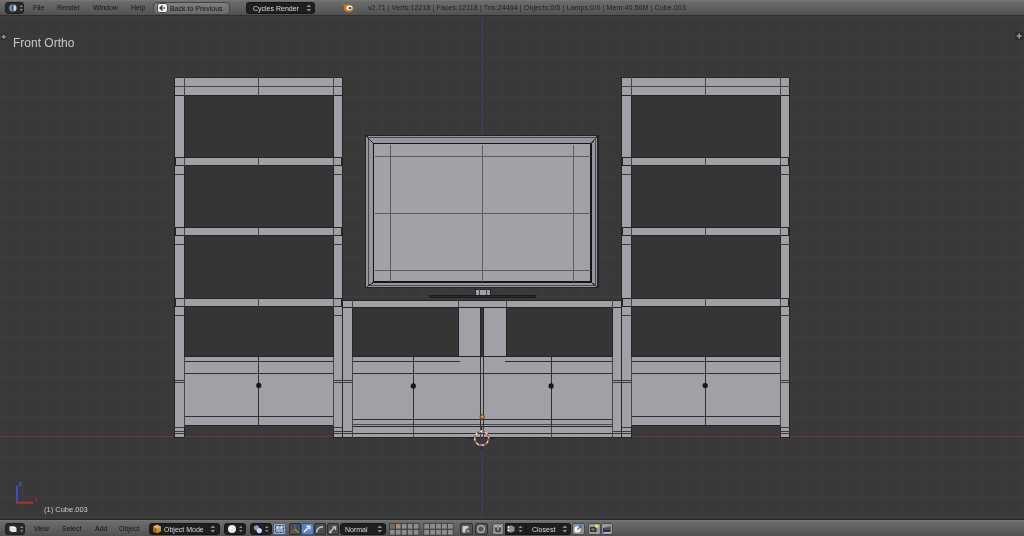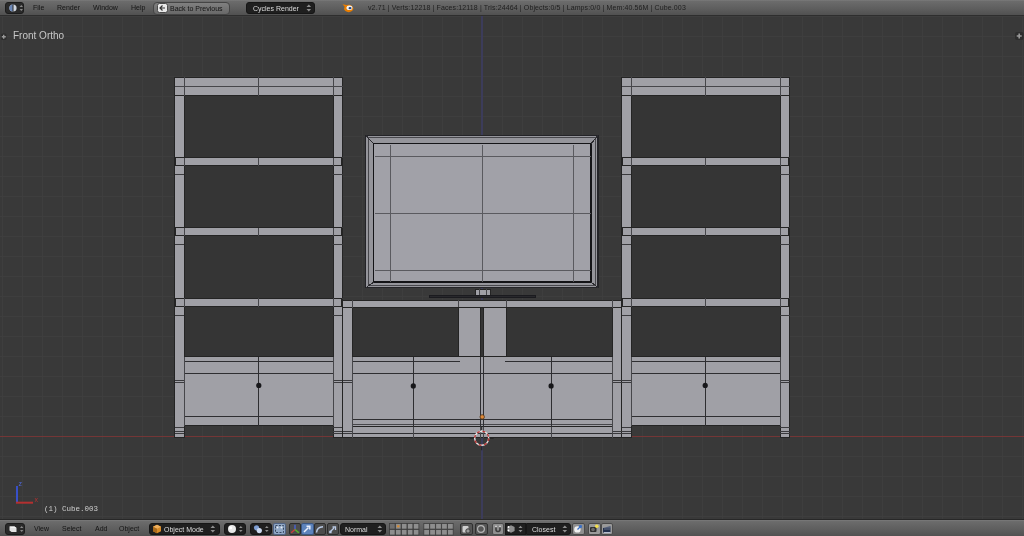--- a/index.html
+++ b/index.html
@@ -282,22 +282,22 @@
 <line x1="17" y1="486.7" x2="17" y2="470" stroke="#3850c8" stroke-width="2"></line>
 <line x1="16" y1="486.7" x2="33" y2="486.7" stroke="#b43030" stroke-width="2"></line>
 <text x="18.5" y="470" font-size="7" fill="#5068d8" font-family="Liberation Sans">z</text>
 <text x="34.5" y="486" font-size="7" fill="#b43030" font-family="Liberation Sans">x</text>
 <rect x="1" y="17.5" width="5.5" height="6.5" rx="1.5" fill="#2d2d2d"></rect>
 <path d="M 3.7 18.8 v 4 M 1.8 20.8 h 4" stroke="#999999" stroke-width="1.4" fill="none"></path>
 <rect x="1015" y="16" width="8.5" height="8" rx="2" fill="#2d2d2d"></rect>
 <path d="M 1019.2 17.5 v 5 M 1016.7 20 h 5" stroke="#999999" stroke-width="1.6" fill="none"></path>
 </g>
     </svg>
-    <div class="ltxt" style="left:12.5px;top:14px;color:#c8c8c8;font-size:10px;">Front Ortho</div>
-    <div class="ltxt" style="left:44px;top:489px;color:#cdcdcd;font-size:7.5px;font-family:Liberation Mono, monospace;">(1) Cube.003</div>
+    <div class="ltxt" style="left:12.5px;top:20px;color:#c8c8c8;font-size:12px;">Front Ortho</div>
+    <div class="ltxt" style="left:44px;top:489px;color:#cdcdcd;font-size:7.5px;">(1) Cube.003</div>
   </div>
   <div id="header" class="bar">
 
     <div style="position:absolute;left:4.5px;top:2px;width:19px;height:12px;background:#2a2a2a;border:1px solid #1c1c1c;border-radius:3px;box-sizing:border-box;">
       <svg width="17" height="10" style="position:absolute;left:0;top:0;">
         <circle cx="7" cy="5" r="3.6" fill="#cdd3dc"></circle>
         <path d="M 7 1.4 A 3.6 3.6 0 0 0 7 8.6 Z" fill="#6b87b8"></path>
         <line x1="7" y1="1.4" x2="7" y2="8.6" stroke="#2a2a2a" stroke-width="1"></line>
         <path d="M 13.6 4 l 1.7 -2 l 1.7 2 z M 13.6 6 l 1.7 2 l 1.7 -2 z" fill="#8a8a8a"></path>
       </svg>

